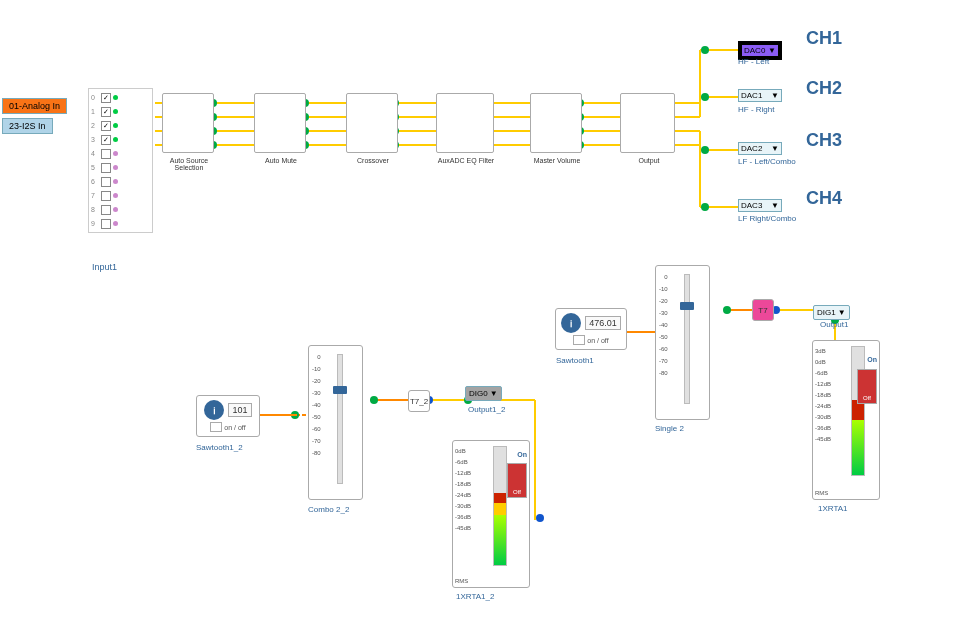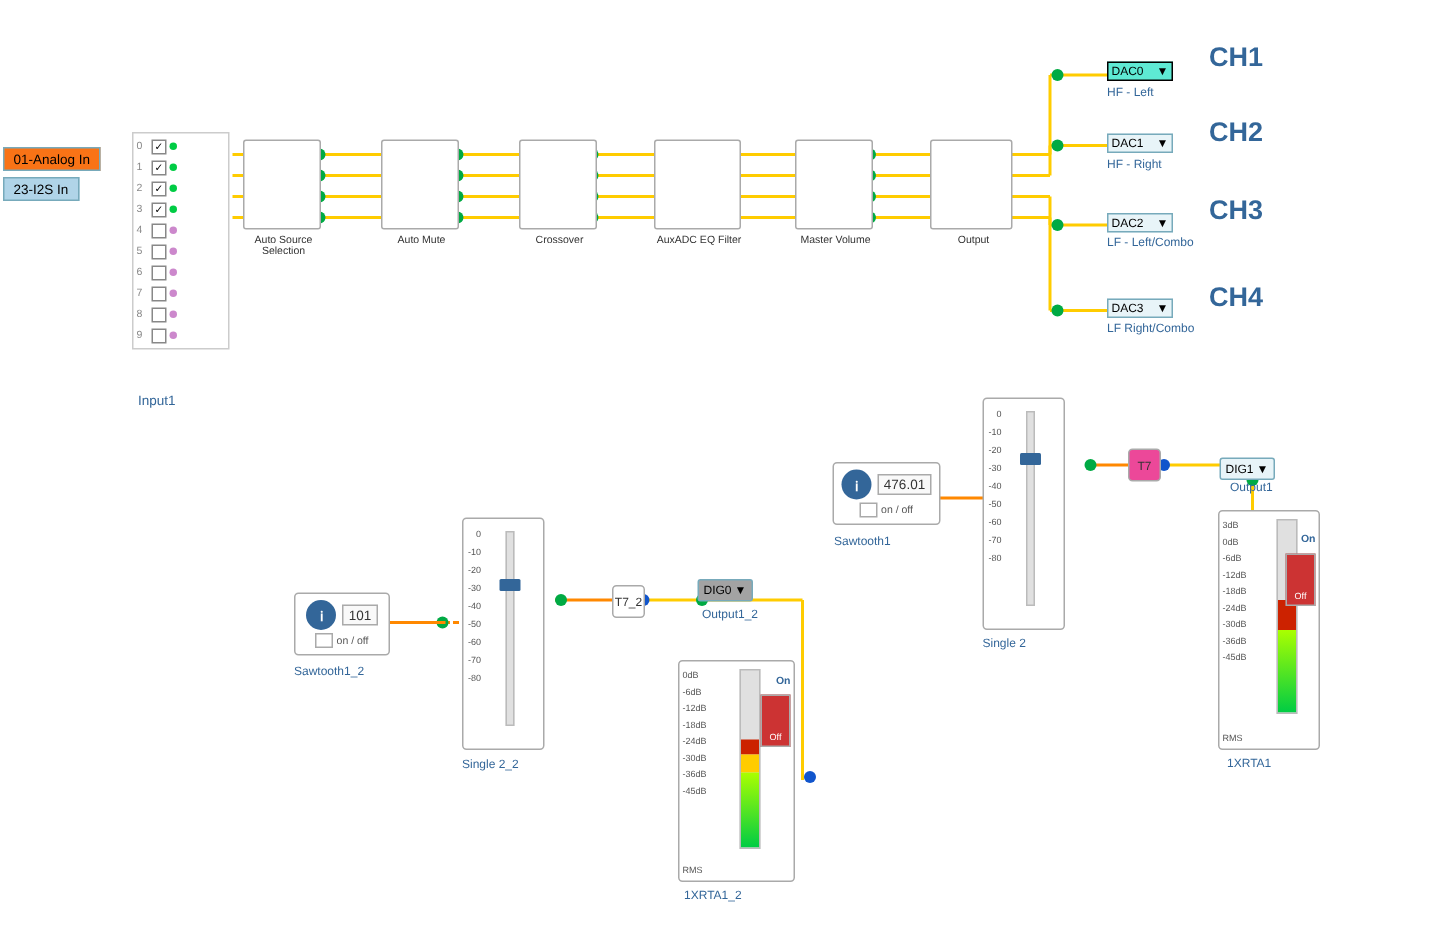--- a/index.html
+++ b/index.html
@@ -248,21 +248,21 @@
   <div style="position:absolute;left:524px;top:157px;font-size:7px;color:#333;width:66px;text-align:center;">
     <span>Master Volume</span>
   </div>
 
   <div style="position:absolute;left:620px;top:93px;width:55px;height:60px;background:white;border:1px solid #aaa;border-radius:2px;">
   </div>
   <div style="position:absolute;left:624px;top:157px;font-size:7px;color:#333;width:50px;text-align:center;">
     <span>Output</span>
   </div>
 
-  <div style="position:absolute;left:738px;top:41px;background:#5eead4;border:1px solid #000000;font-size:8px;padding:1px 2px;width:44px;display:flex;align-items:center;justify-content:space-between;">
+  <div style="position:absolute;left:738px;top:41px;background:#8b5cf6;border:4px solid #000000;font-size:8px;padding:1px 2px;width:44px;display:flex;align-items:center;justify-content:space-between;">
     <span>DAC0</span>
     <span>▼</span>
   </div>
   <div style="position:absolute;left:806px;top:28px;font-size:18px;font-weight:bold;color:#336699;">
     <span>CH1</span>
   </div>
   <div style="position:absolute;left:738px;top:57px;font-size:8px;color:#336699;">
     <span>HF - Left</span>
   </div>
 
@@ -368,21 +368,21 @@
         <div>-40</div>
         <div>-50</div>
         <div>-60</div>
         <div>-70</div>
         <div>-80</div>
     </div>
     <div style="position:absolute;left:28px;top:8px;width:6px;height:130px;background:#e0e0e0;border:1px solid #bbb;"></div>
     <div style="position:absolute;left:24px;top:40px;width:14px;height:8px;background:#336699;border-radius:1px;cursor:pointer;"></div>
   </div>
   <div style="position:absolute;left:308px;top:505px;font-size:8px;color:#336699;">
-    <span>Single 2_2</span>
+    <span>Combo 2_2</span>
   </div>
 
   <div style="position:absolute;left:752px;top:299px;width:22px;height:22px;background:#ec4899;border:1px solid #aaa;border-radius:3px;display:flex;align-items:center;justify-content:center;font-size:8px;color:#333;">
     <span>T7</span>
   </div>
 
   <div style="position:absolute;left:408px;top:390px;width:22px;height:22px;background:white;border:1px solid #aaa;border-radius:3px;display:flex;align-items:center;justify-content:center;font-size:8px;color:#333;">
     <span>T7_2</span>
   </div>
 

